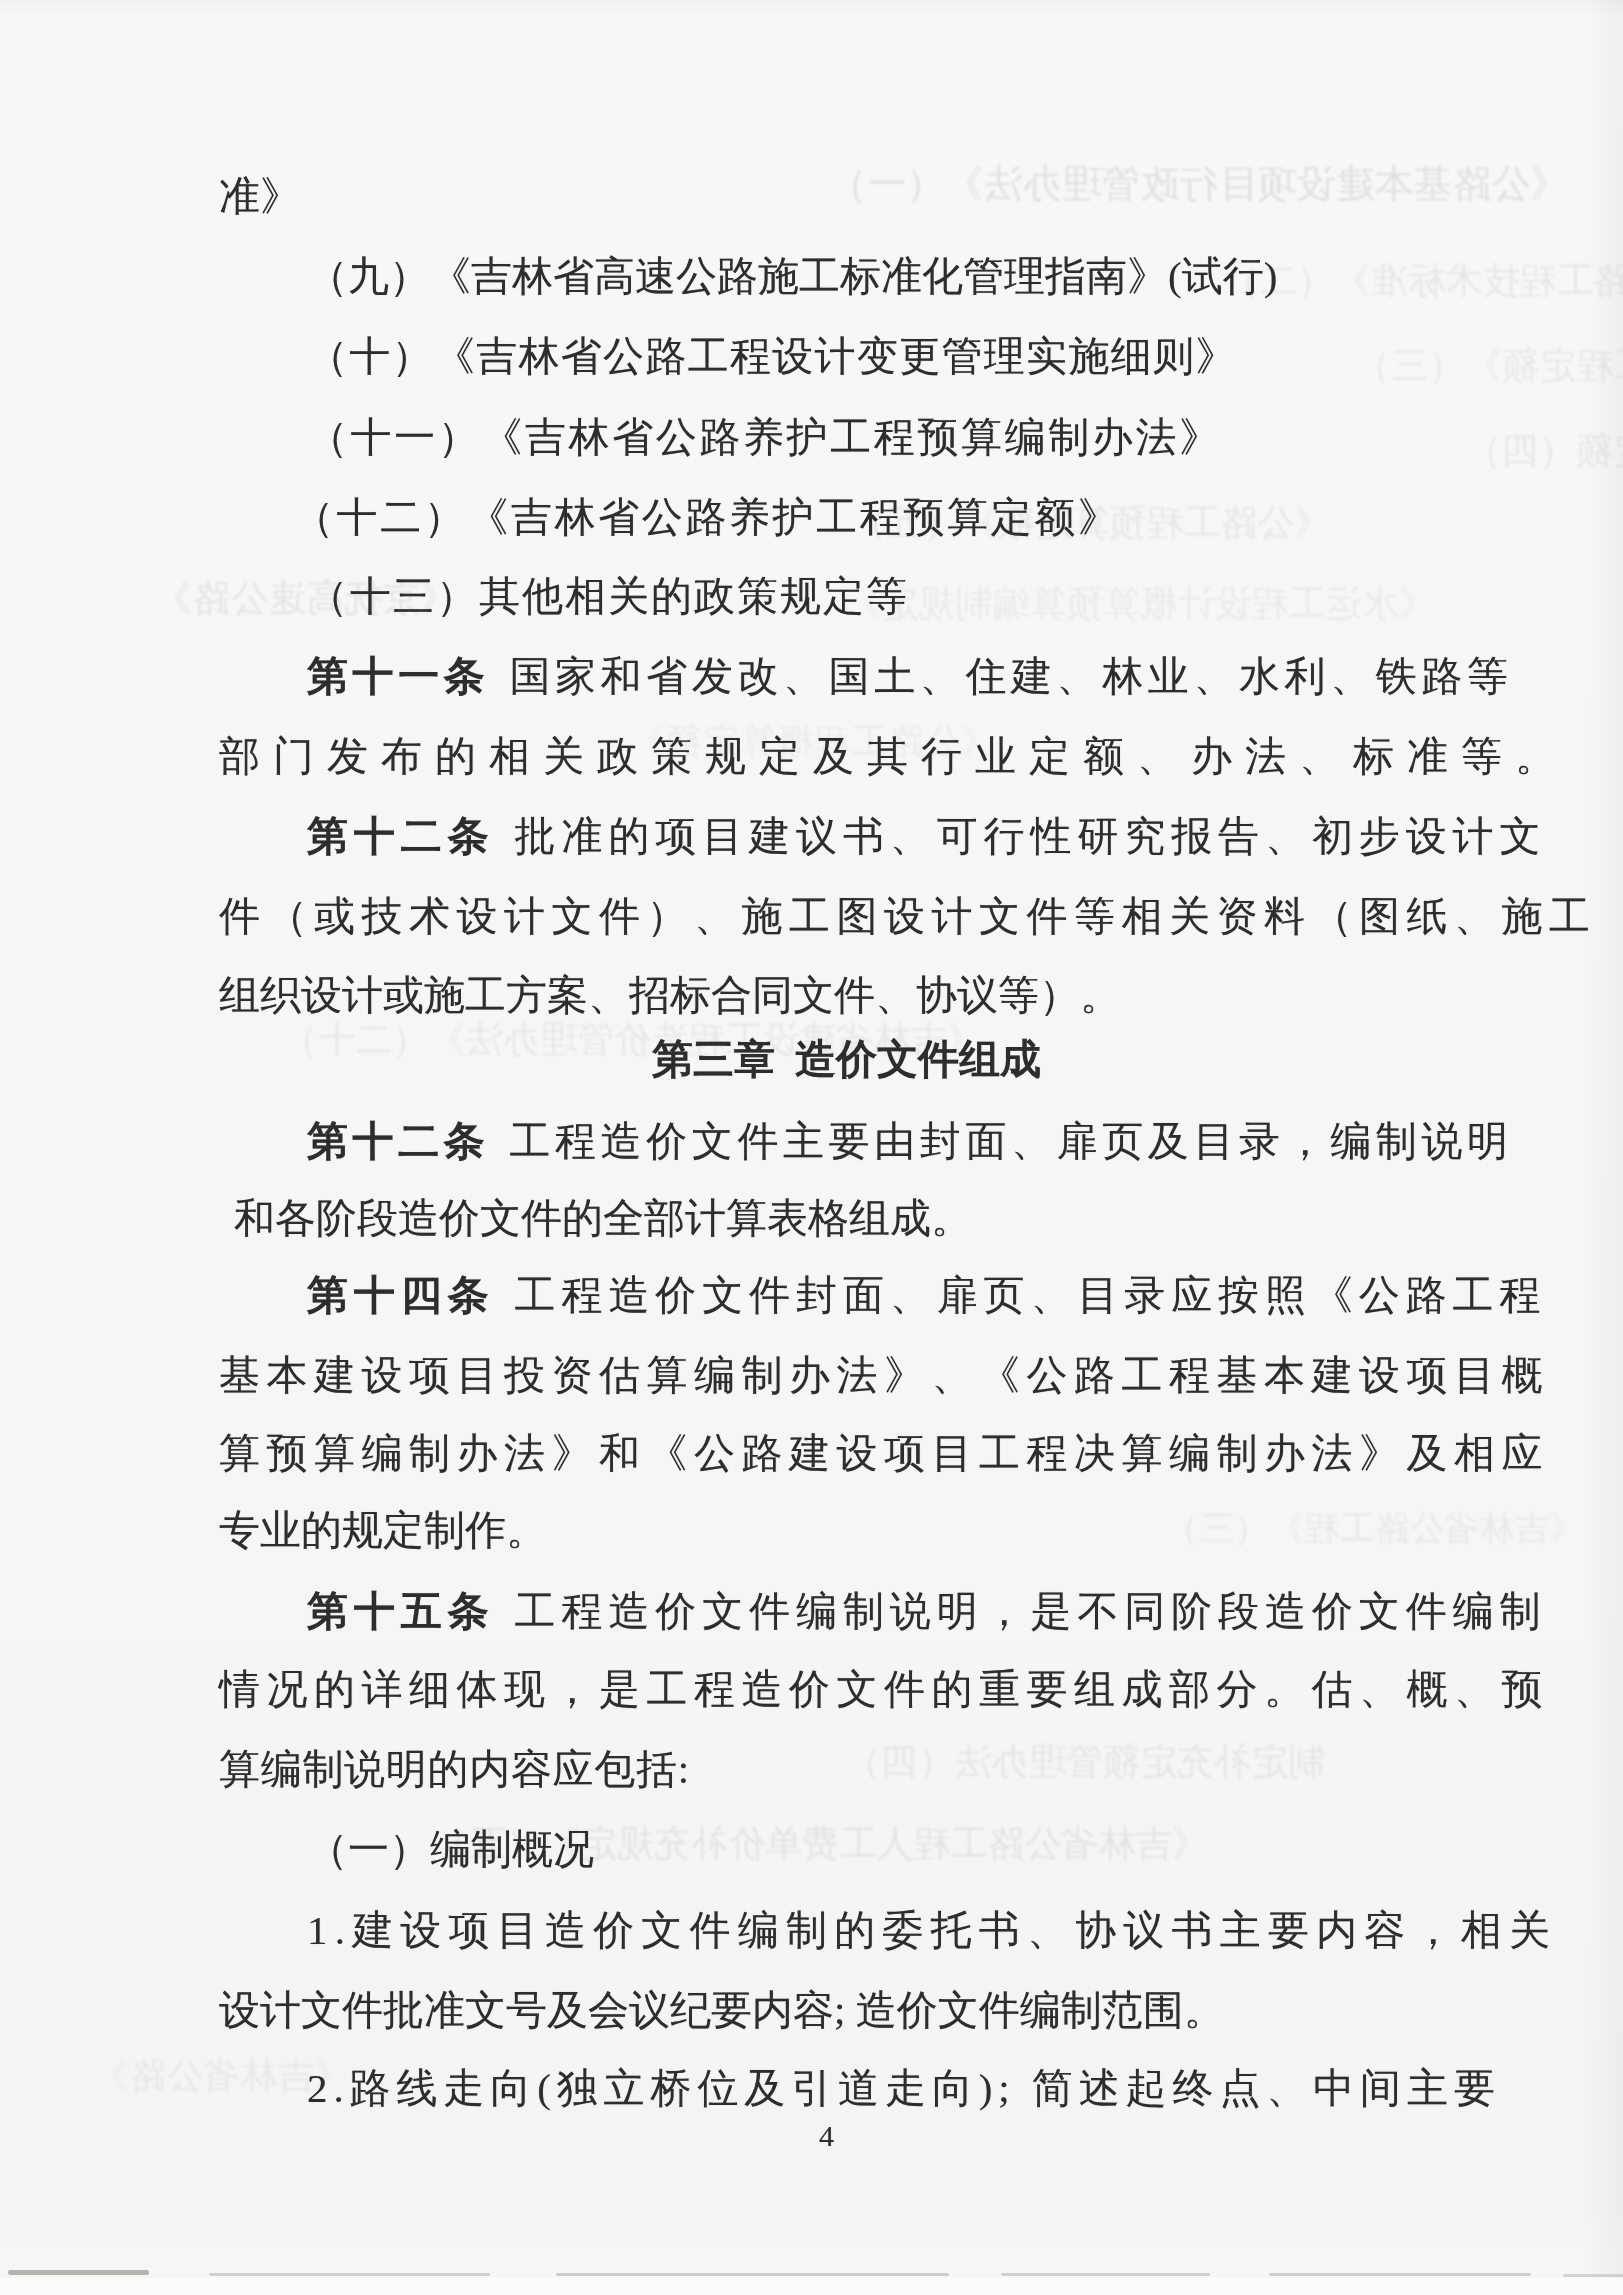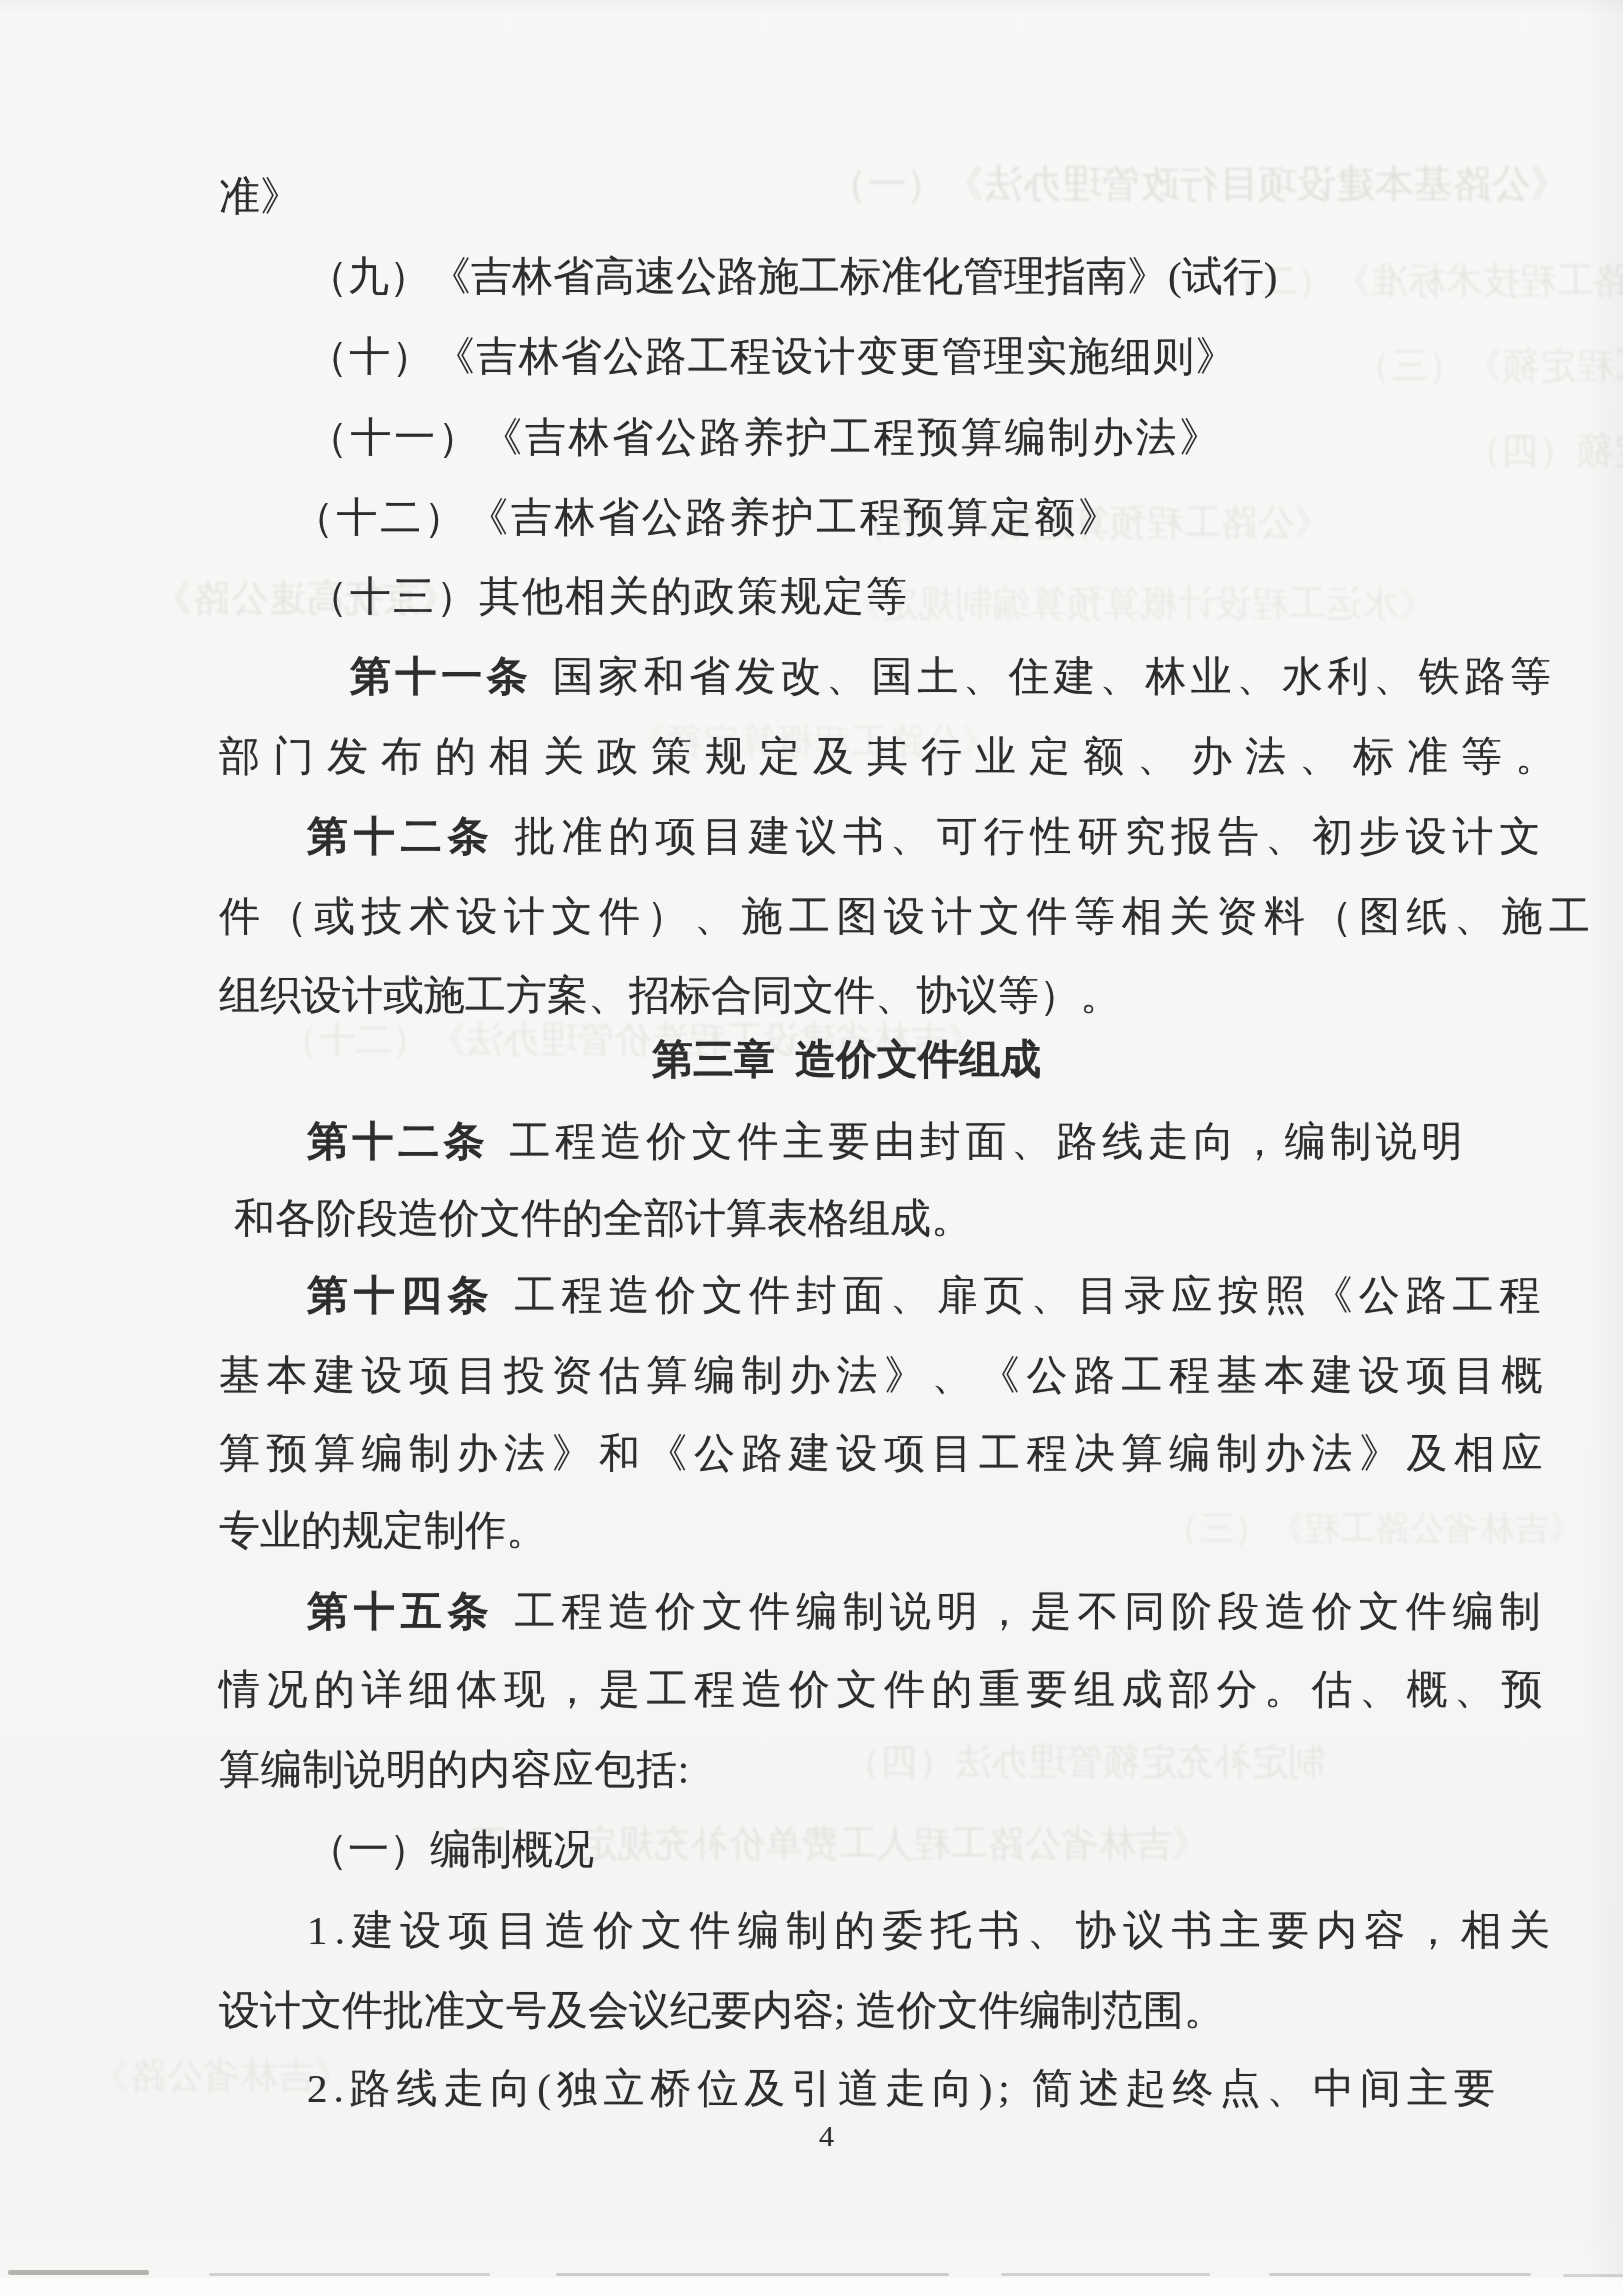--- a/index.html
+++ b/index.html
@@ -69,27 +69,27 @@
       <div class="ghost" style="left: 432px; top: 1825px; font-size: 37px; opacity: 0.12;">《吉林省公路工程人工费单价补充规定》（五）</div>
       <div class="ghost" style="left: 92px; top: 2057px; font-size: 37px; opacity: 0.09;">《吉林省公路》</div>
     </div>
   <div id="text-layer">
       <div class="tline" style="left: 219px; top: 176px;"><span class="seg">准》</span></div>
       <div class="tline" style="left: 307px; top: 256px;"><span class="seg">（九）《吉林省高速公路施工标准化管理指南》(试行)</span></div>
       <div class="tline" style="left: 307px; top: 336px; letter-spacing: 1.3px;"><span class="seg">（十）《吉林省公路工程设计变更管理实施细则》</span></div>
       <div class="tline" style="left: 307px; top: 417px; letter-spacing: 2.6px;"><span class="seg">（十一）《吉林省公路养护工程预算编制办法》</span></div>
       <div class="tline" style="left: 293px; top: 497px; letter-spacing: 2.6px;"><span class="seg">（十二）《吉林省公路养护工程预算定额》</span></div>
       <div class="tline" style="left: 307px; top: 576px; letter-spacing: 2px;"><span class="seg">（十三）其他相关的政策规定等</span></div>
-      <div class="tline" style="left: 307px; top: 656px; letter-spacing: 4.6px; margin-left: 43px;"><span class="seg b">第十一条</span><span class="seg">国家和省发改、国土、住建、林业、水利、铁路等</span></div>
+      <div class="tline" style="left: 307px; top: 656px; letter-spacing: 4.6px;"><span class="seg b">第十一条</span><span class="seg">国家和省发改、国土、住建、林业、水利、铁路等</span></div>
       <div class="tline" style="left: 219px; top: 736px; letter-spacing: 13px;"><span class="seg">部门发布的相关政策规定及其行业定额、办法、标准等。</span></div>
       <div class="tline" style="left: 307px; top: 816px; letter-spacing: 5.9px;"><span class="seg b">第十二条</span><span class="seg">批准的项目建议书、可行性研究报告、初步设计文</span></div>
       <div class="tline" style="left: 219px; top: 896px; letter-spacing: 6.5px;"><span class="seg">件（或技术设计文件）、施工图设计文件等相关资料（图纸、施工</span></div>
       <div class="tline" style="left: 219px; top: 975px;"><span class="seg">组织设计或施工方案、招标合同文件、协议等）。</span></div>
       <div class="tline" style="left: 652px; top: 1039px; font-size: 41px;"><span class="seg b">第三章</span><span class="seg b">造价文件组成</span></div>
-      <div class="tline" style="left: 307px; top: 1121px; letter-spacing: 4.6px;"><span class="seg b">第十二条</span><span class="seg">工程造价文件主要由封面、路线走向，编制说明</span></div>
+      <div class="tline" style="left: 307px; top: 1121px; letter-spacing: 4.6px;"><span class="seg b">第十二条</span><span class="seg">工程造价文件主要由封面、扉页及目录，编制说明</span></div>
       <div class="tline" style="left: 234px; top: 1198px;"><span class="seg">和各阶段造价文件的全部计算表格组成。</span></div>
       <div class="tline" style="left: 307px; top: 1275px; letter-spacing: 5.9px;"><span class="seg b">第十四条</span><span class="seg">工程造价文件封面、扉页、目录应按照《公路工程</span></div>
       <div class="tline" style="left: 219px; top: 1355px; letter-spacing: 6.5px;"><span class="seg">基本建设项目投资估算编制办法》、《公路工程基本建设项目概</span></div>
       <div class="tline" style="left: 219px; top: 1433px; letter-spacing: 6.5px;"><span class="seg">算预算编制办法》和《公路建设项目工程决算编制办法》及相应</span></div>
       <div class="tline" style="left: 219px; top: 1510px;"><span class="seg">专业的规定制作。</span></div>
       <div class="tline" style="left: 307px; top: 1591px; letter-spacing: 5.9px;"><span class="seg b">第十五条</span><span class="seg">工程造价文件编制说明，是不同阶段造价文件编制</span></div>
       <div class="tline" style="left: 219px; top: 1669px; letter-spacing: 6.5px;"><span class="seg">情况的详细体现，是工程造价文件的重要组成部分。估、概、预</span></div>
       <div class="tline" style="left: 219px; top: 1749px; letter-spacing: 0.7px;"><span class="seg">算编制说明的内容应包括:</span></div>
       <div class="tline" style="left: 307px; top: 1829px;"><span class="seg">（一）编制概况</span></div>
       <div class="tline" style="left: 307px; top: 1910px; letter-spacing: 7.2px;"><span class="seg">1.建设项目造价文件编制的委托书、协议书主要内容，相关</span></div>

